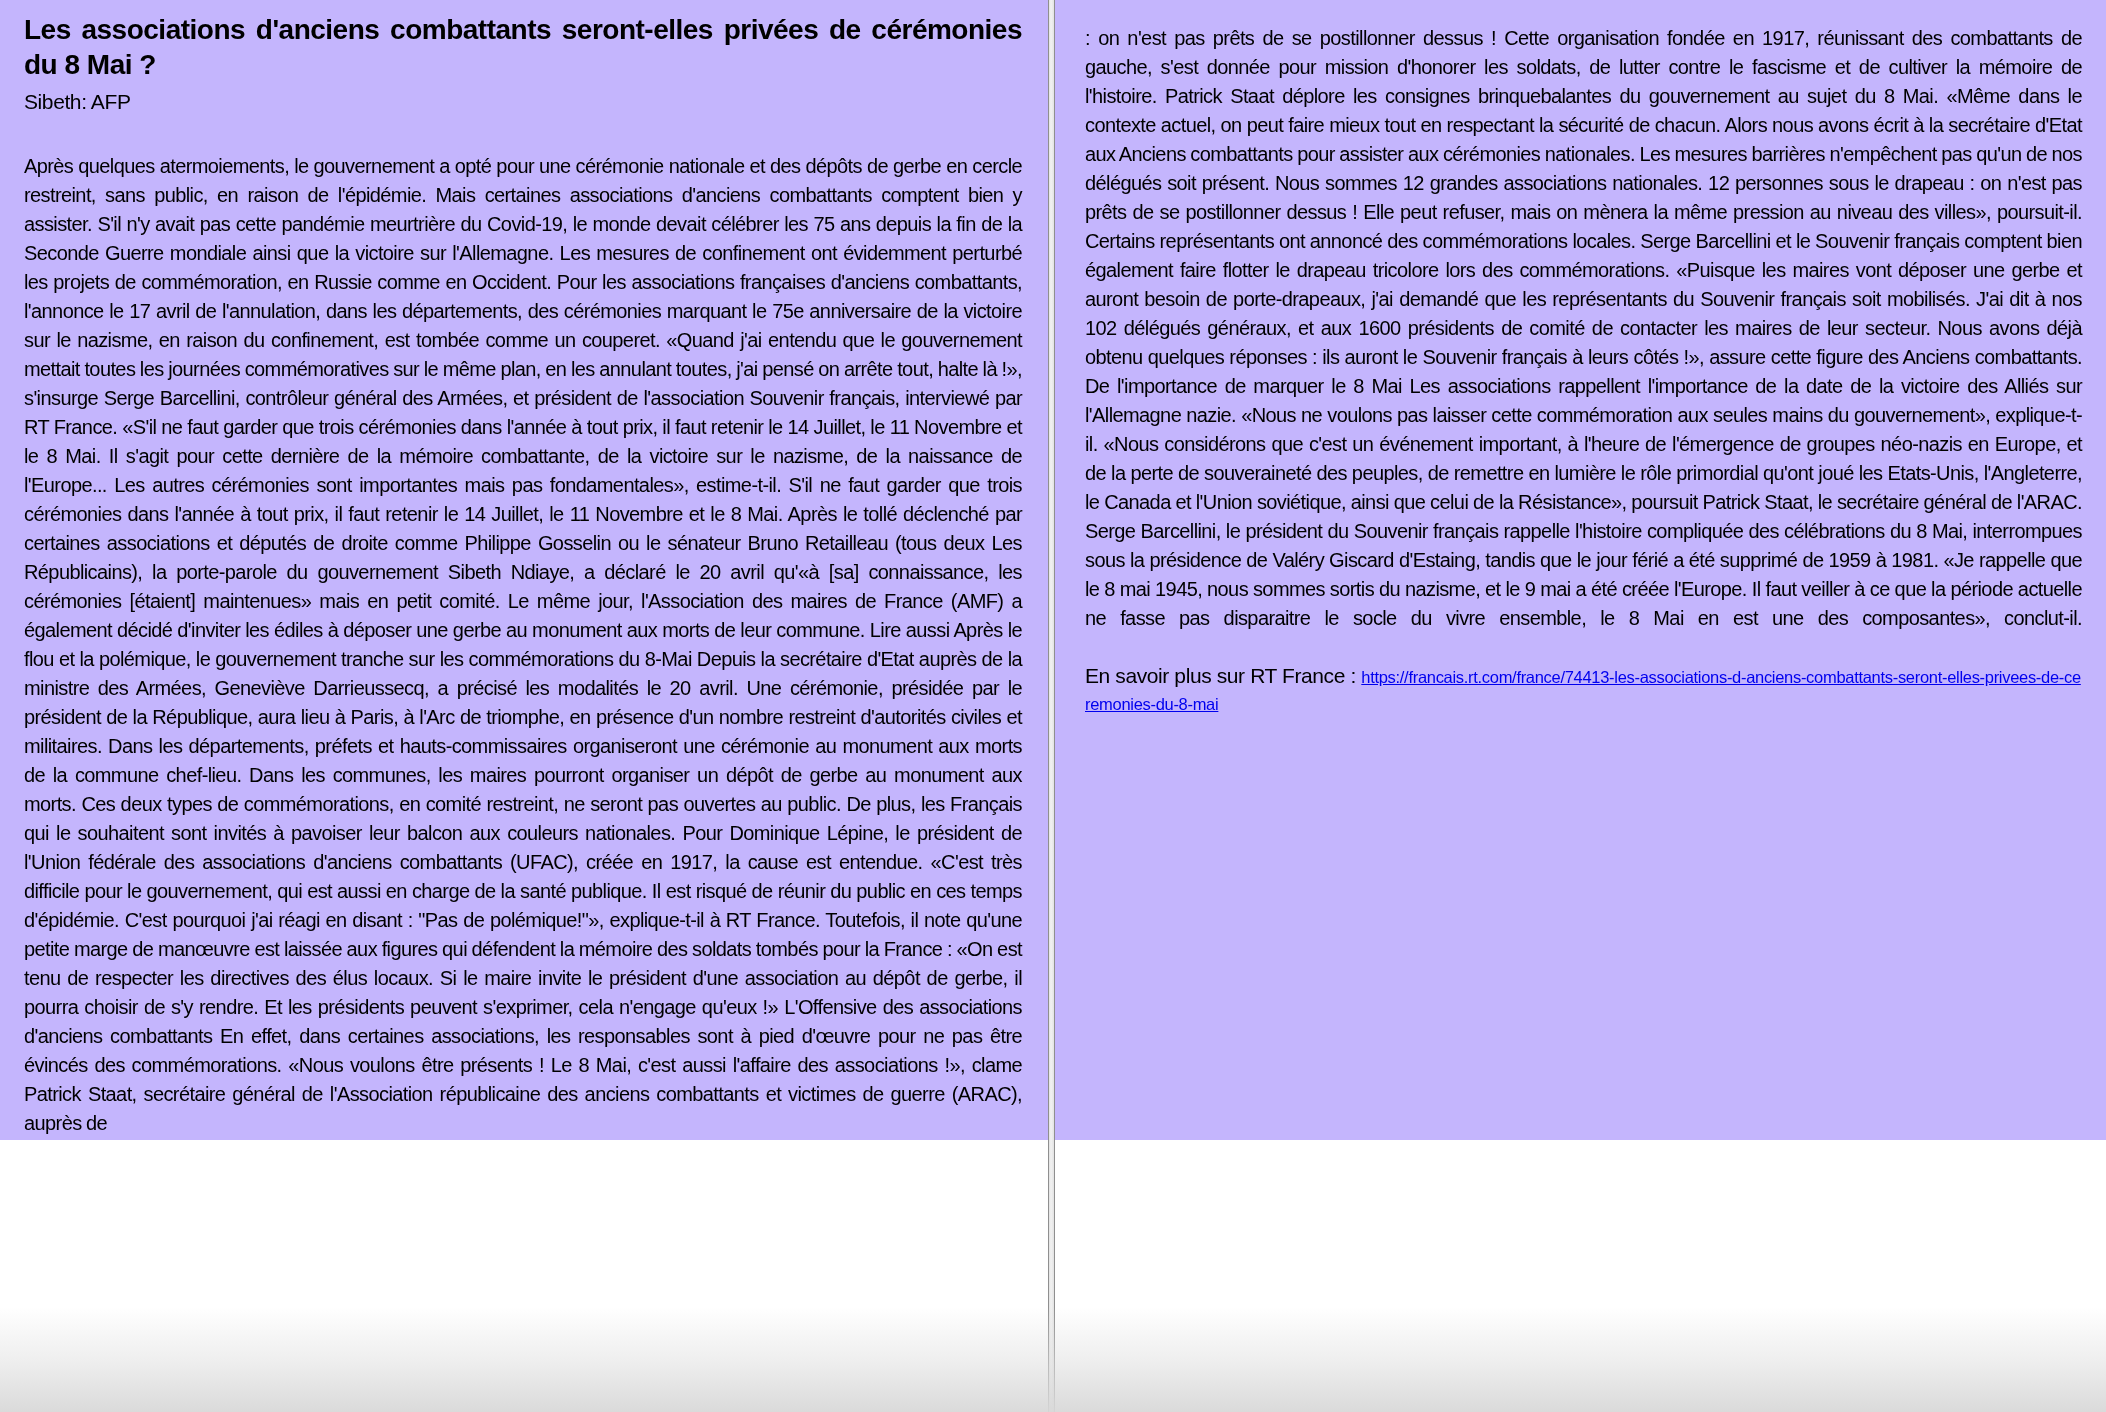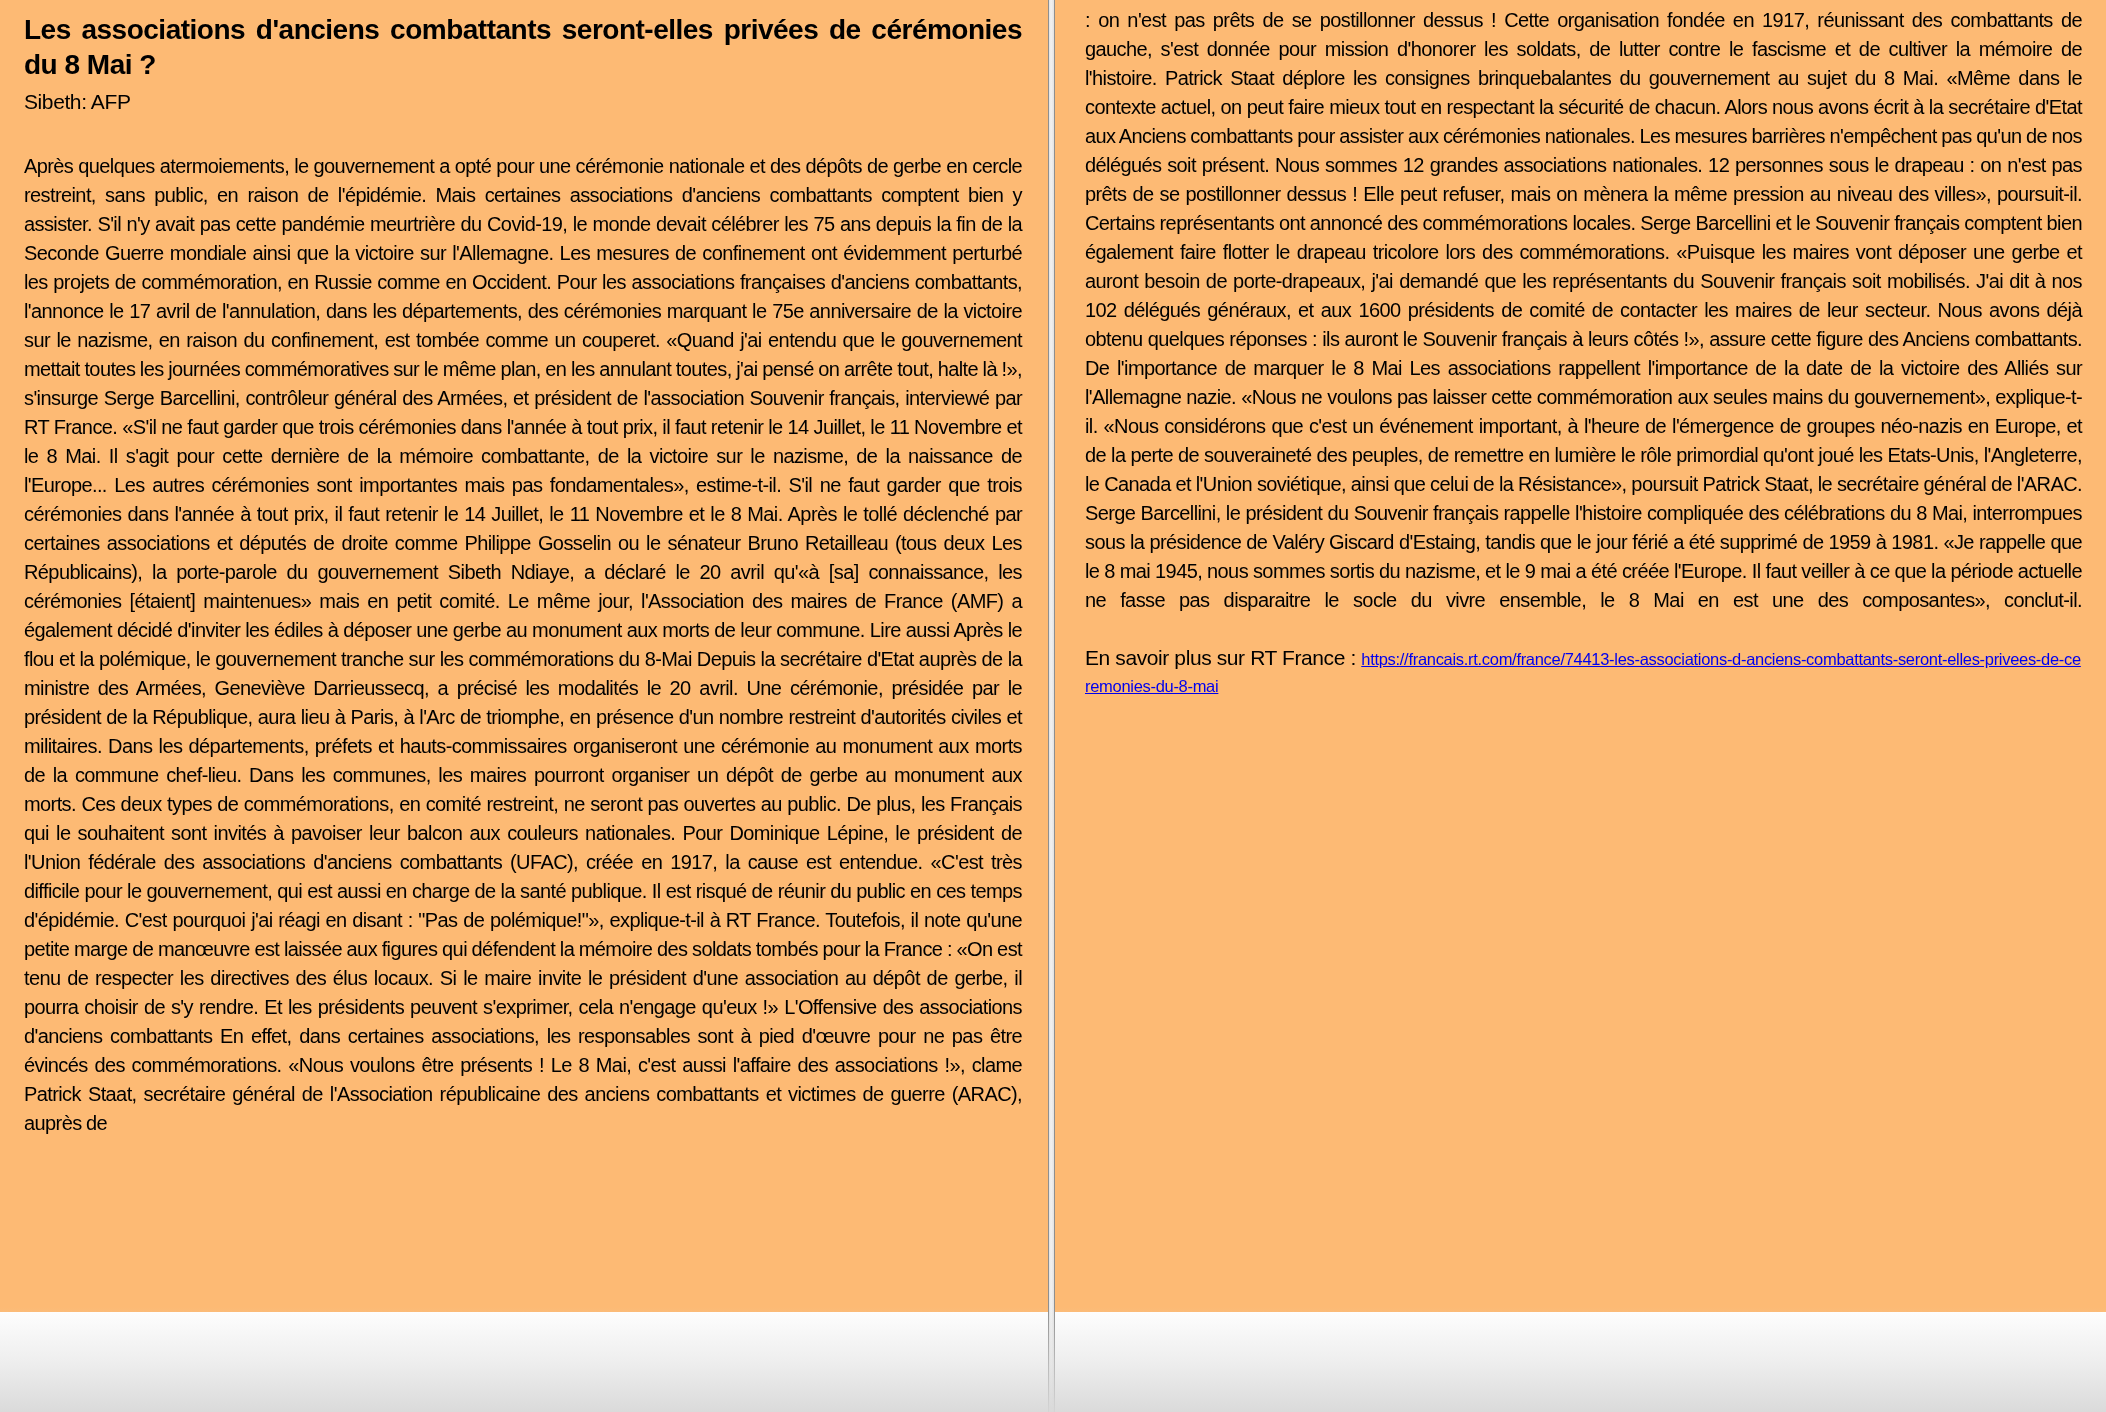--- a/index.html
+++ b/index.html
@@ -5,26 +5,26 @@
   html, body { margin:0; padding:0; }
   body {
     width:2106px; height:1412px;
     background:#ffffff;
     overflow:hidden;
     position:relative;
     font-family:"Liberation Sans", sans-serif;
     color:#000000;
   }
   .pane {
-    position:absolute; top:0; height:1312px;
+    position:absolute; top:0; height:1140px;
     box-sizing:border-box; overflow:hidden;
-    background:#fdba74;
+    background:#c4b5fd;
   }
   .left-pane  { left:0;     width:1048px; padding:12px 26px 0 24px; }
-  .right-pane { left:1055px; width:1051px; padding:6px 24px 0 30px; }
+  .right-pane { left:1055px; width:1051px; padding:24px 24px 0 30px; }
 
   .divider {
     position:absolute; top:0; left:1048px; width:7px; height:1412px;
     background:linear-gradient(to right,#8f8f8f 0,#8f8f8f 1px,#e2e2e2 1px,#f2f2f2 3px,#e2e2e2 6px,#8f8f8f 6px,#8f8f8f 7px);
   }
 
   .article-title {
     font-size:28px; font-weight:bold;
     line-height:35px;
     text-align:justify;

